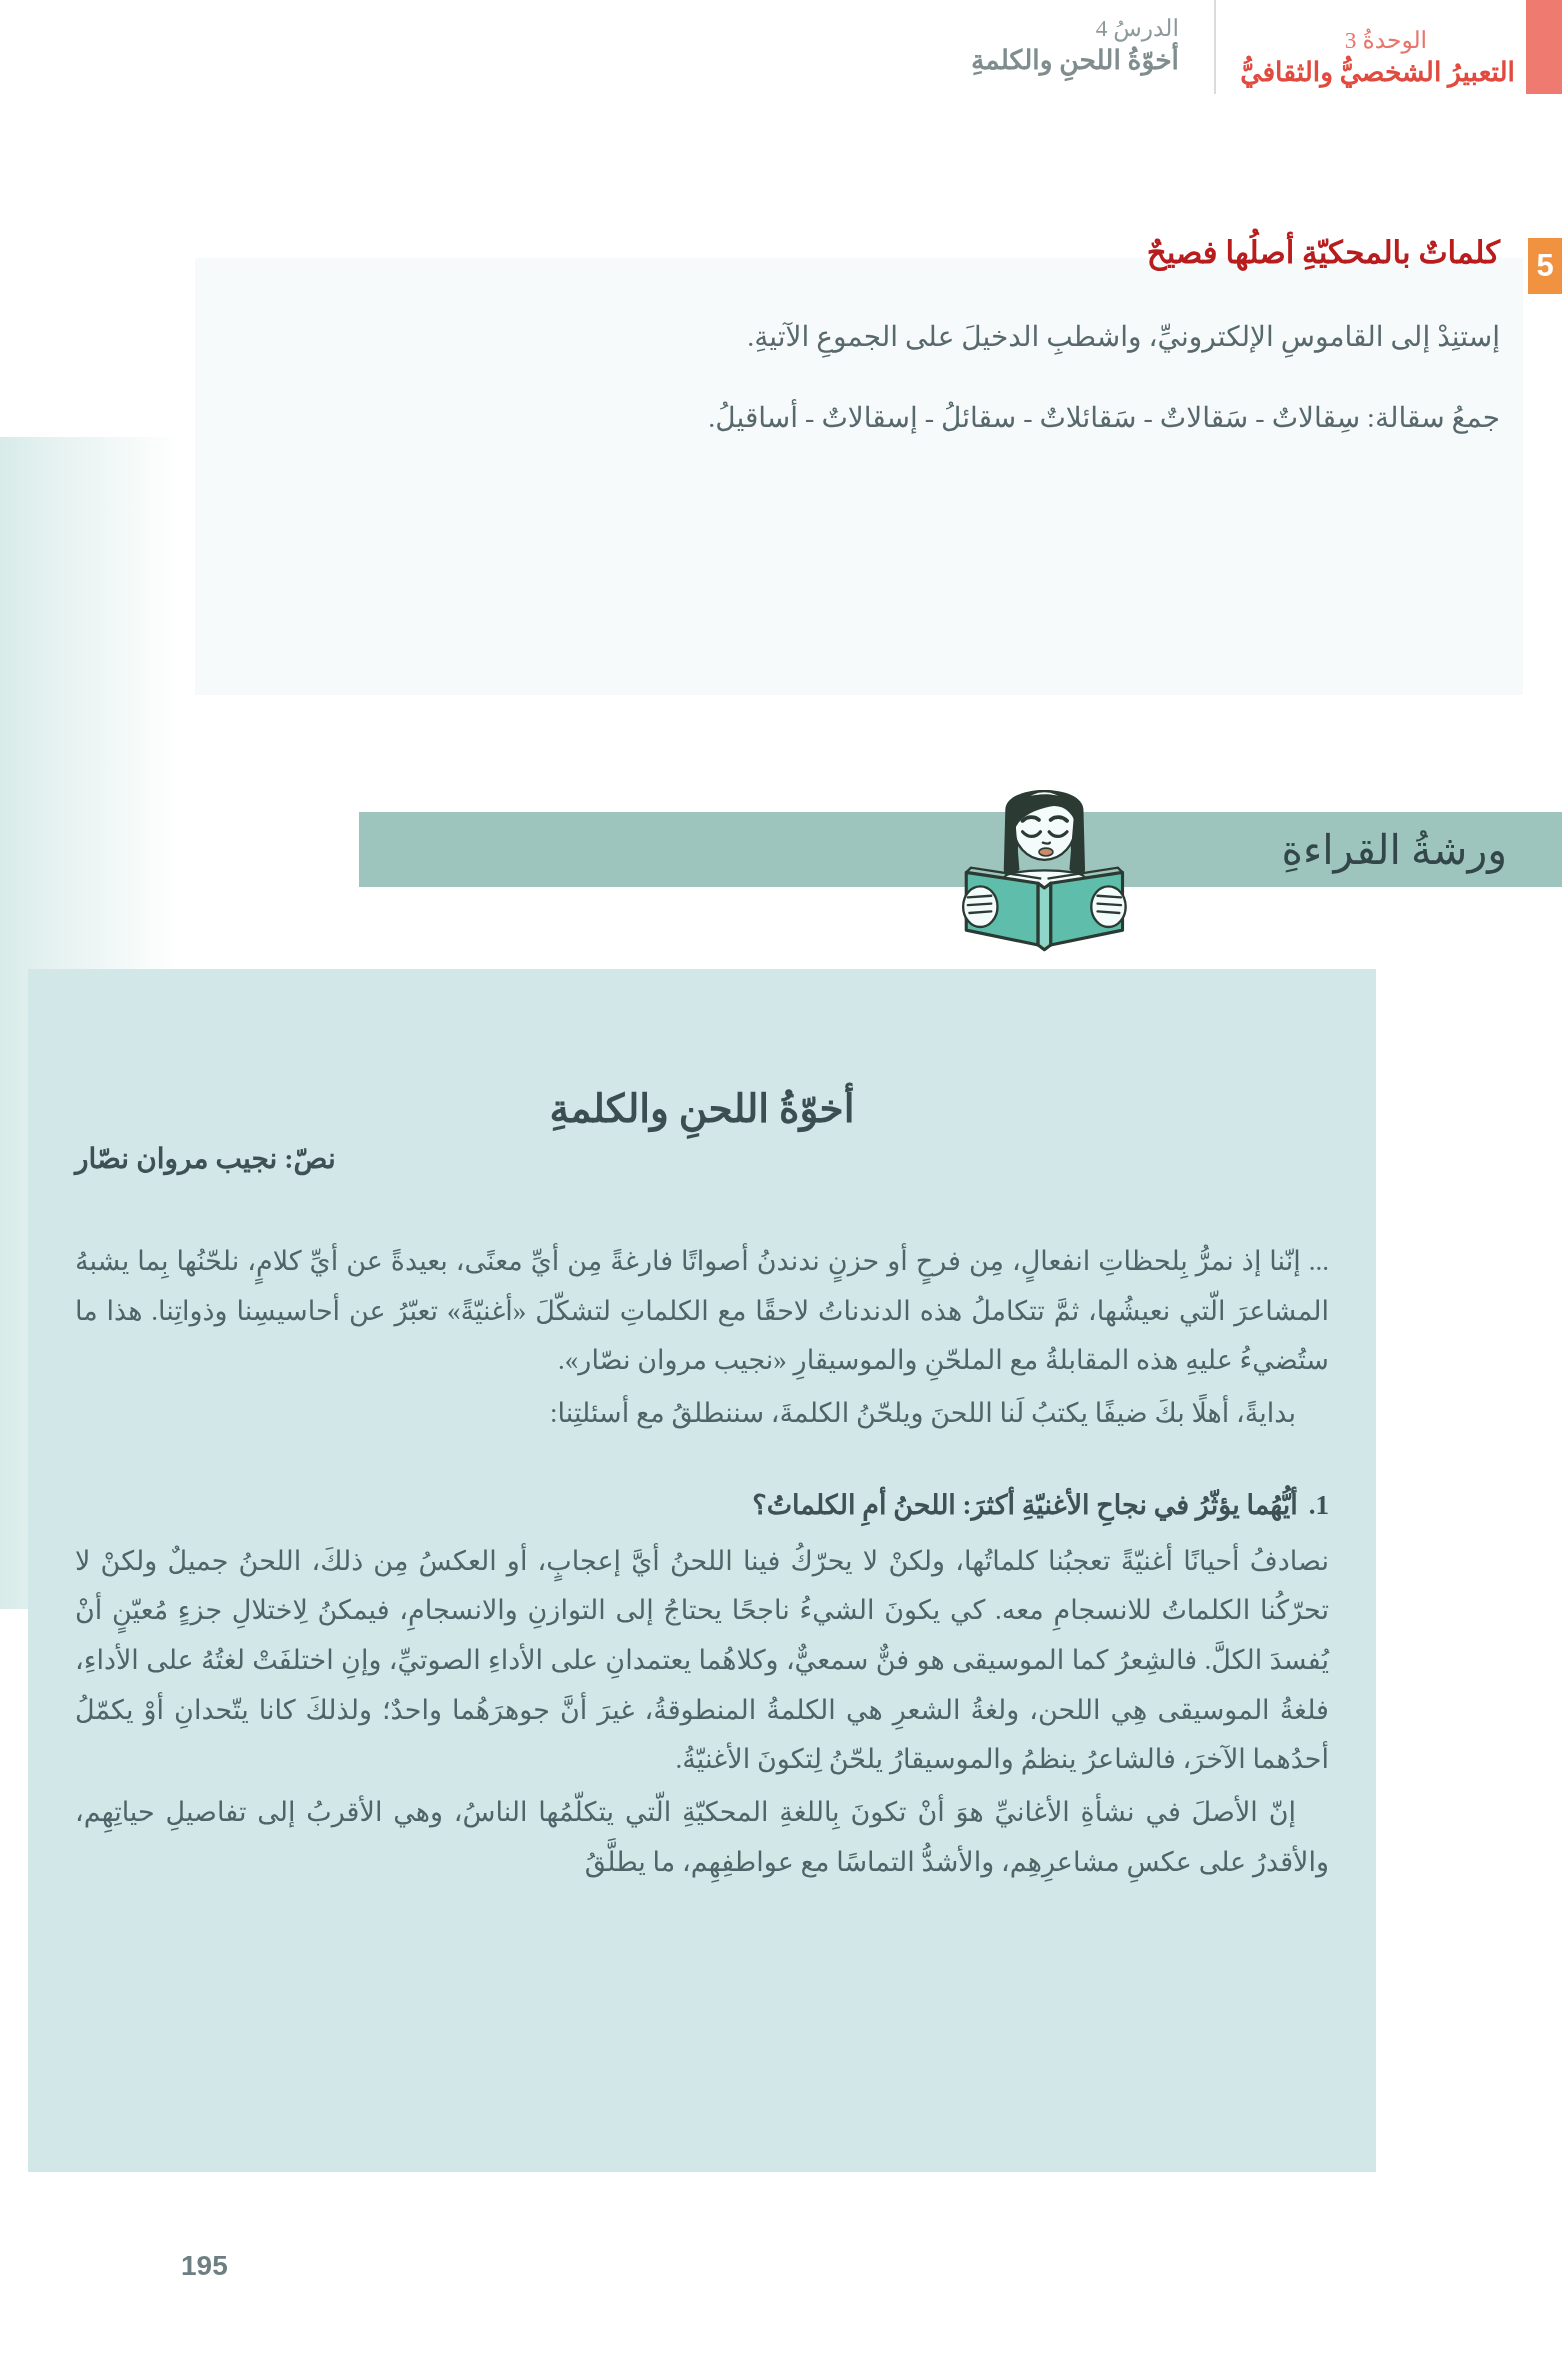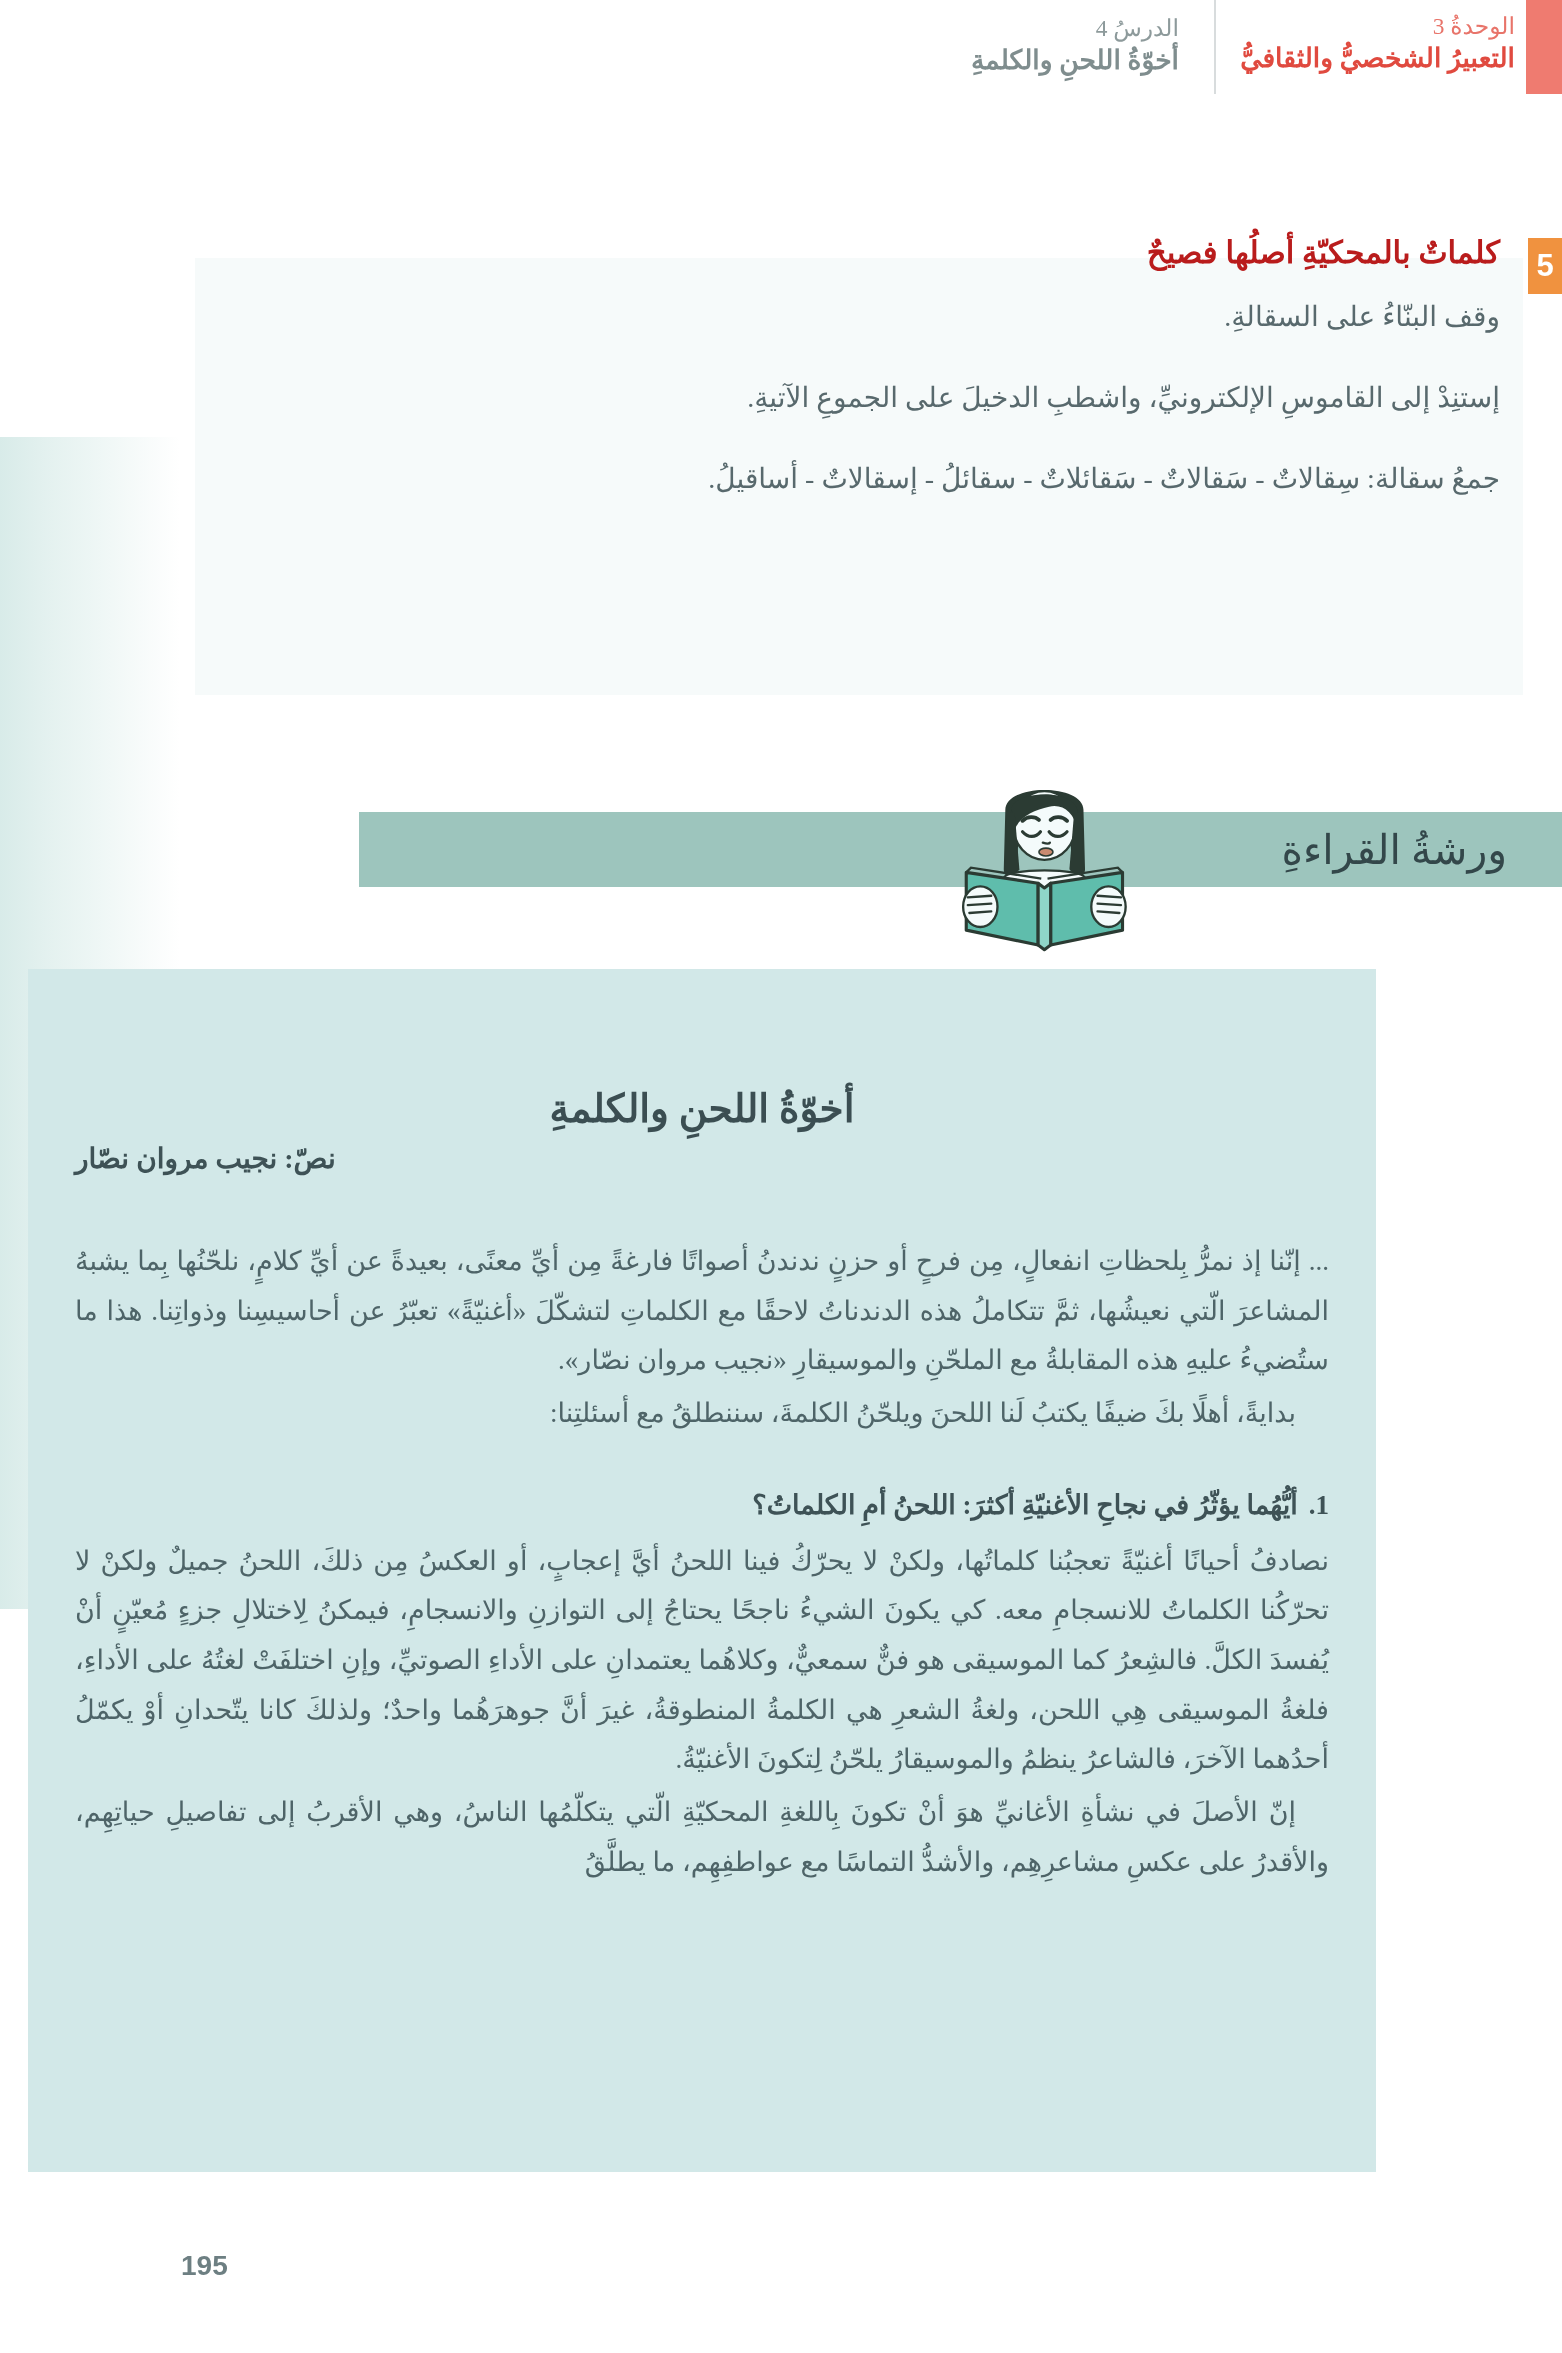--- a/index.html
+++ b/index.html
@@ -43,22 +43,22 @@
   }
 
   
   .header {
     position: absolute;
     left: 0; top: 0;
     width: 1562px; height: 134px;
   }
   .unit-block {
     position: absolute;
-    right: 47px; top: 12px;
-    text-align: right;
+    right: 47px; top: 26px;
+    text-align: center;
     width: 258px;
   }
   .unit-line1 {
     color: #e8746a;
     font-size: 23.4px;
     font-weight: normal;
     line-height: 1.25;
     font-family: "Liberation Serif", serif;
   }
   .unit-line2 {
@@ -253,21 +253,20 @@
     <div class="lesson-block">
       <div class="lesson-line1">الدرسُ 4</div>
       <div class="lesson-line2">أخوّةُ اللحنِ والكلمةِ</div>
     </div>
   </div>
 
   <div class="vocab-tab">5</div>
   <div class="vocab-heading">كلماتٌ بالمحكيّةِ أصلُها فصيحٌ</div>
 
   <div class="vocab-body">
-    <p>وقف البنّاءُ على السقالةِ.</p>
     <div class="vocab-gap"></div>
     <p>إستنِدْ إلى القاموسِ الإلكترونيِّ، واشطبِ الدخيلَ على الجموعِ الآتيةِ.</p>
     <div class="vocab-gap"></div>
     <p>جمعُ سقالة: سِقالاتٌ - سَقالاتٌ - سَقائلاتٌ - سقائلُ - إسقالاتٌ - أساقيلُ.</p>
   </div>
 
   <div class="ws-banner"></div>
   <div class="ws-banner-label">ورشةُ القراءةِ</div>
 
   <div class="ws-illus">

